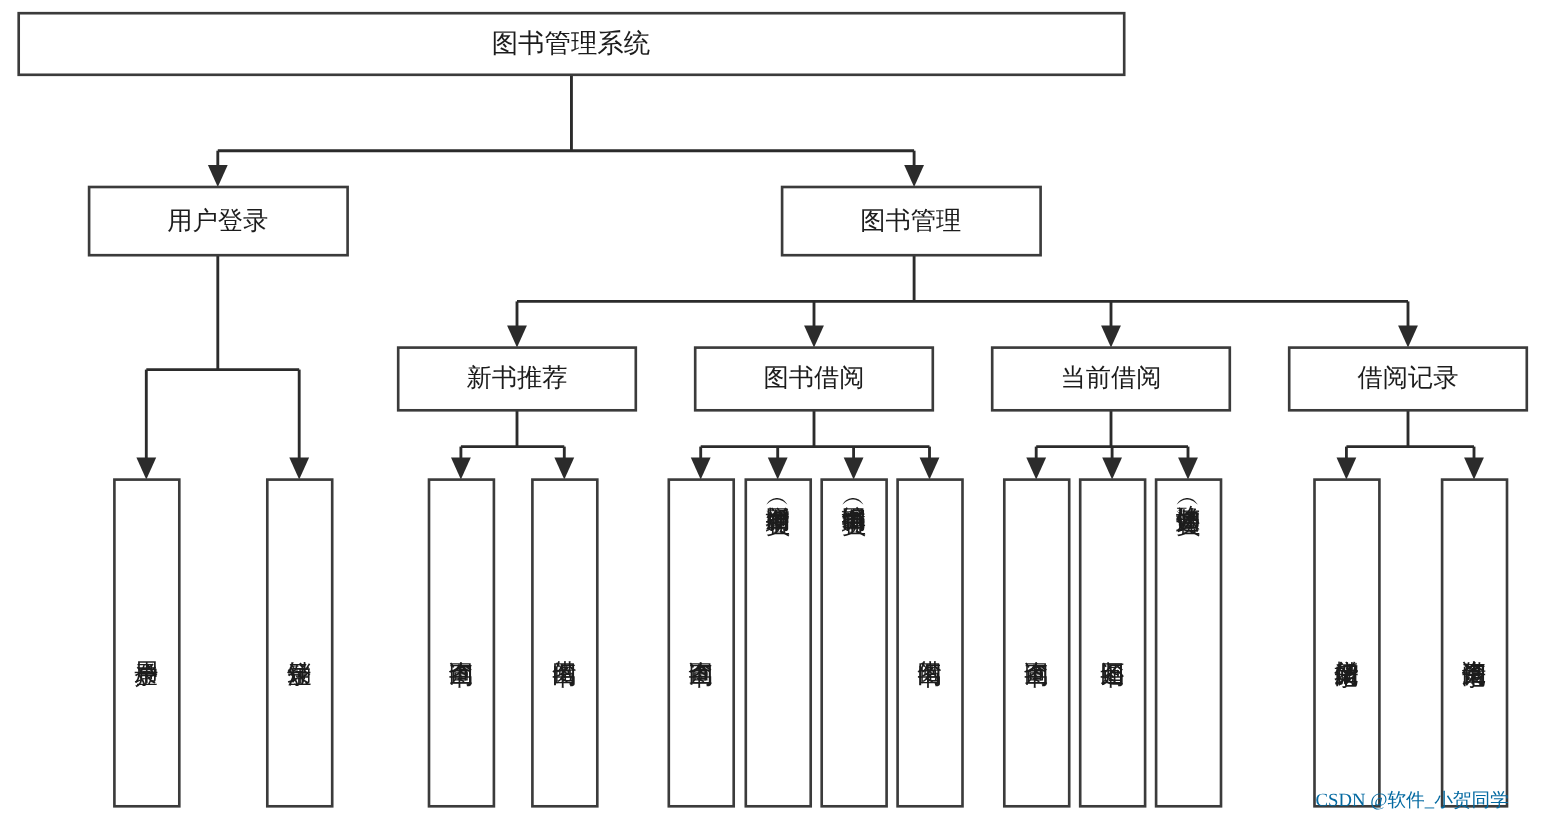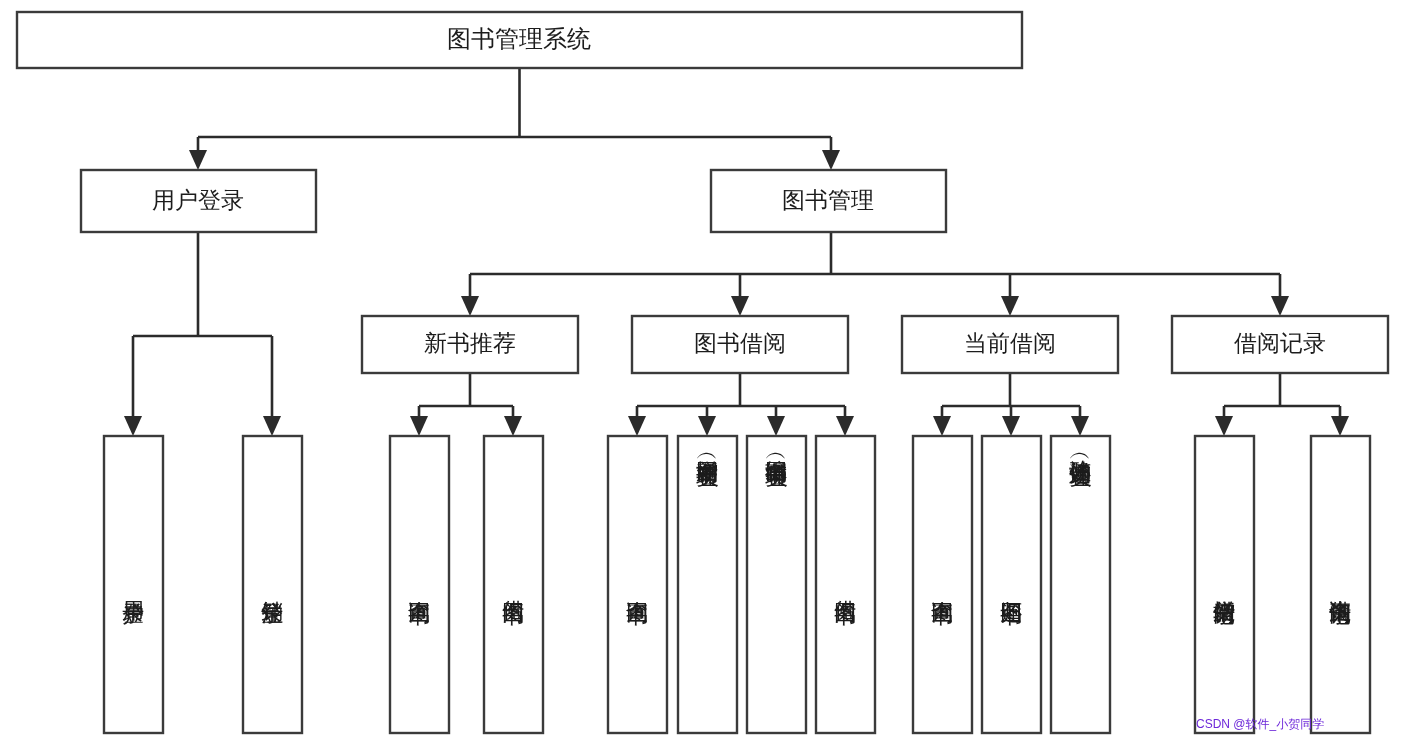--- a/index.html
+++ b/index.html
@@ -62,23 +62,23 @@
     letter-spacing: 1px;
     display: flex;
     align-items: center;
     justify-content: center;
     text-align: center;
     white-space: nowrap;
     pointer-events: none;
   }
   .watermark {
     position: absolute;
-    font-family: Liberation Sans, sans-serif;
-    font-size: 12px;
-    color: #6d28d9;
+    font-family: Liberation Serif, serif;
+    font-size: 17px;
+    color: #0369a1;
     white-space: nowrap;
   }
 </style>
 </head>
 <body>
 
 <div id="diagram-root">
 
   <svg id="tree-svg" viewBox="0 0 1405 747">
     <defs></defs>

